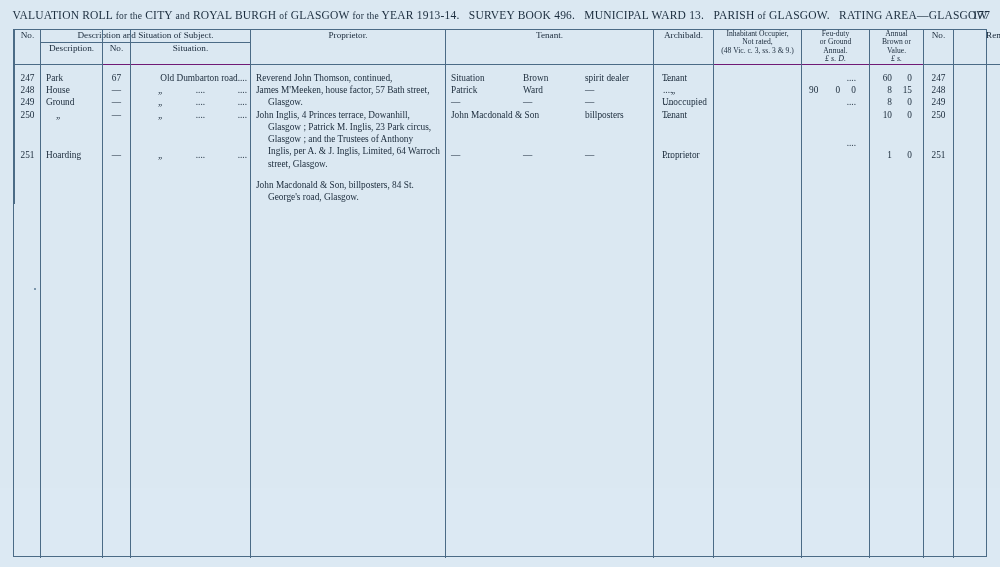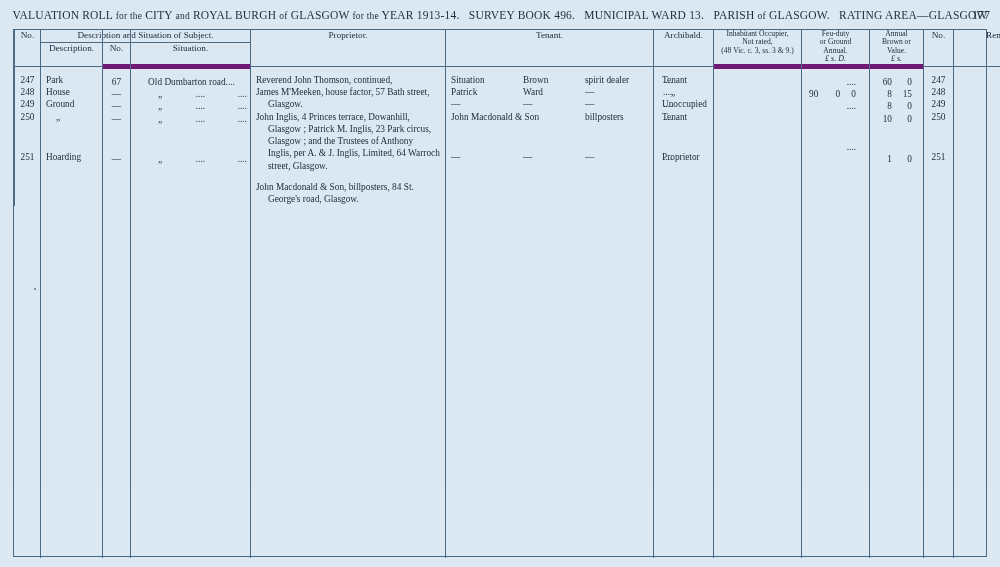--- a/index.html
+++ b/index.html
@@ -88,21 +88,21 @@
     display: block;
     line-height: 1.1;
   }
   
   .money-head {
     font-size: 8px;
     text-align: center;
     line-height: 1.1;
     padding-top: 1px;
     padding-bottom: 1px;
-    border-bottom: 5px solid #701a75;
+    border-bottom: 1px solid #701a75;
   }
   .money-head span {
     display: inline-block;
   }
   .msplit {
     display: flex;
     justify-content: space-around;
     font-size: 8px;
     font-style: italic;
   }
@@ -337,21 +337,21 @@
               <div class="line">—</div>
               <div class="line">—</div>
               <div class="spacer"></div>
                 <div class="spacer" style="height:19px"></div>
               <div class="line">—</div>
             </div>
           </td>
 
           <td>
             <div class="cell" style="padding-top:7px;padding-left:5px">
-              <div class="line" style="display:flex;justify-content:center">
+              <div class="line" style="display:flex;justify-content:flex-end">
                 <span>Old Dumbarton road</span>
                 <span>....</span>
               </div>
               <div class="line" style="display:flex;justify-content:space-between">
                 <span class="ditto" style="padding-left:22px">„</span>
                 <span>....</span>
                 <span>....</span>
               </div>
               <div class="line" style="display:flex;justify-content:space-between">
                 <span class="ditto" style="padding-left:22px">„</span>

